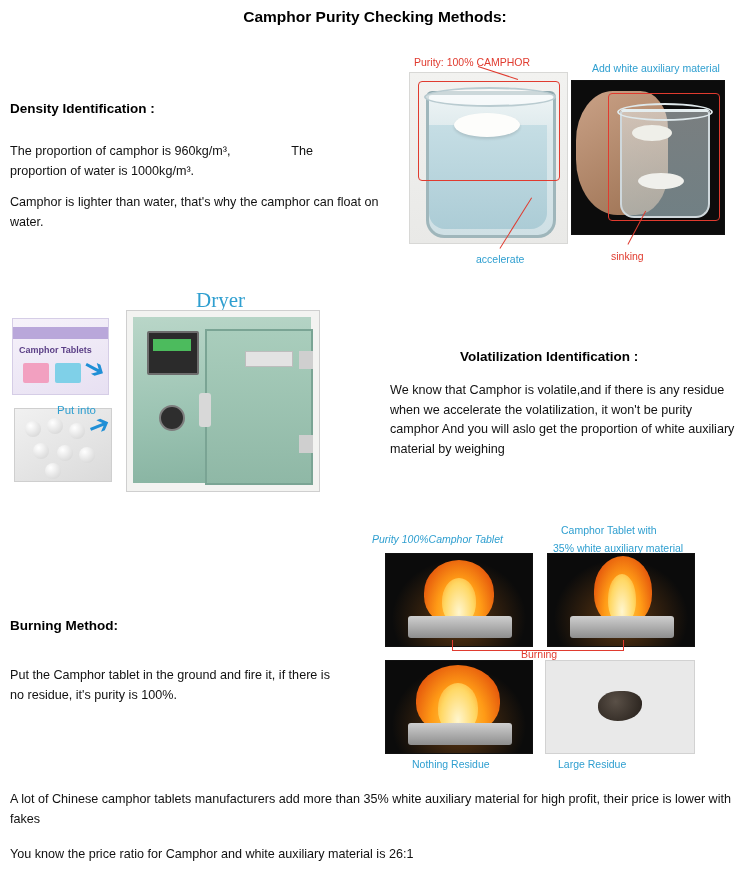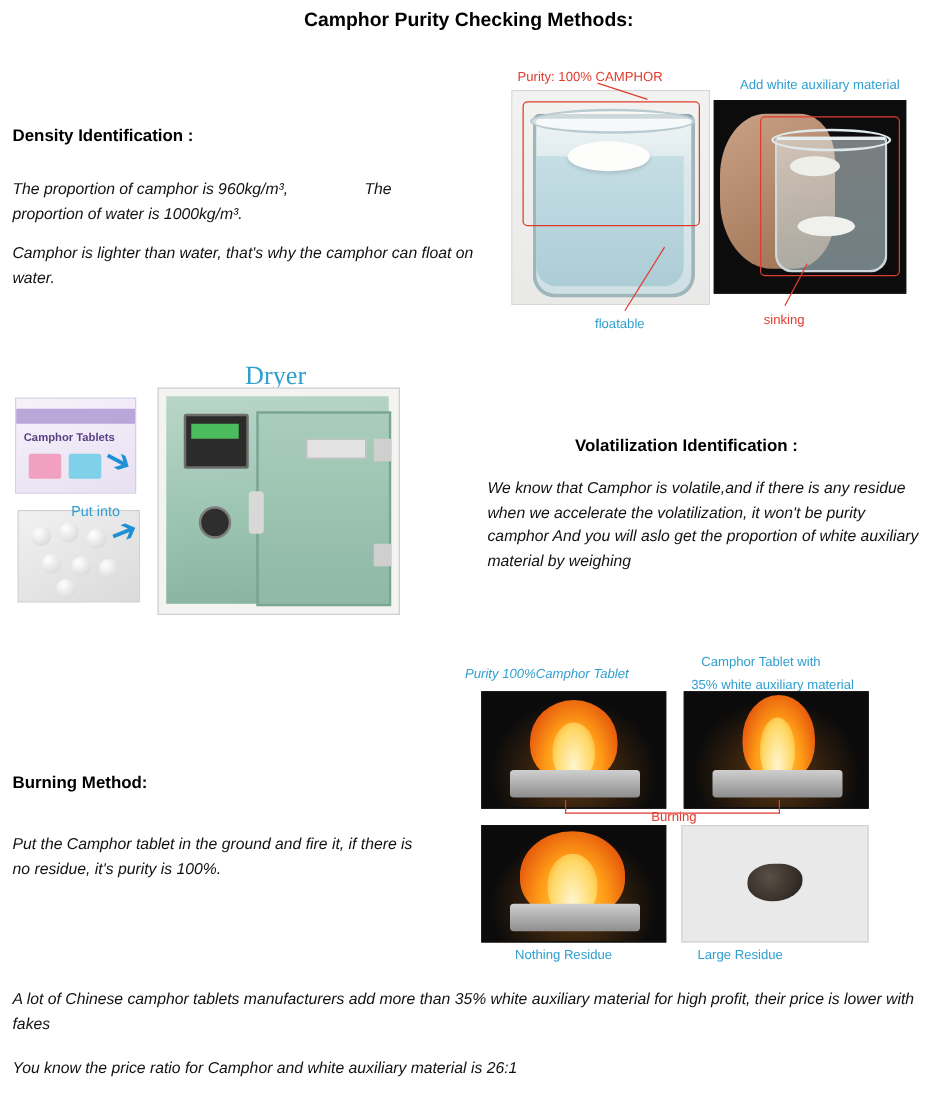--- a/index.html
+++ b/index.html
@@ -37,21 +37,20 @@
   
   .heading {
     font-size: 13.5px;
     font-weight: bold;
     color: #000;
   }
   .body-text {
     font-size: 12.6px;
     line-height: 1.55;
     color: #111;
-    font-style: italic;
   }
 
   
   #density-heading { top: 101px; left: 10px; }
   #density-p1 { top: 142px; left: 10px; width: 370px; }
   #density-p2 { top: 193px; left: 10px; width: 375px; }
   .lbl-blue {
     font-size: 10.5px;
     color: #2f9fd0;
     white-space: nowrap;
@@ -350,21 +349,21 @@
     <div class="cup-rim"></div>
     <div class="white-chunk"></div>
     <div class="sink-lump"></div>
     <div class="redbox2"></div>
   </div>
 
   <div class="abs red-line" style="top:248px;left:500px;width:60px;transform:rotate(-58deg);"></div>
   <div class="abs red-line" style="top:244px;left:628px;width:38px;transform:rotate(-62deg);"></div>
   <div class="abs red-line" style="top:66px;left:478px;width:42px;transform:rotate(18deg);"></div>
 
-  <div class="abs lbl-blue" id="lbl-floatable">floatable</div>
+  <div class="abs lbl-blue" id="lbl-floatable">accelerate</div>
   <div class="abs lbl-red" id="lbl-sinking">sinking</div>
 
   <div class="abs" id="dryer-title">Dryer</div>
 
   <div class="abs" id="tablet-box">
     <div class="band"></div>
     <div class="brandtxt">Camphor Tablets</div>
     <div class="swatch1"></div>
     <div class="swatch2"></div>
   </div>

